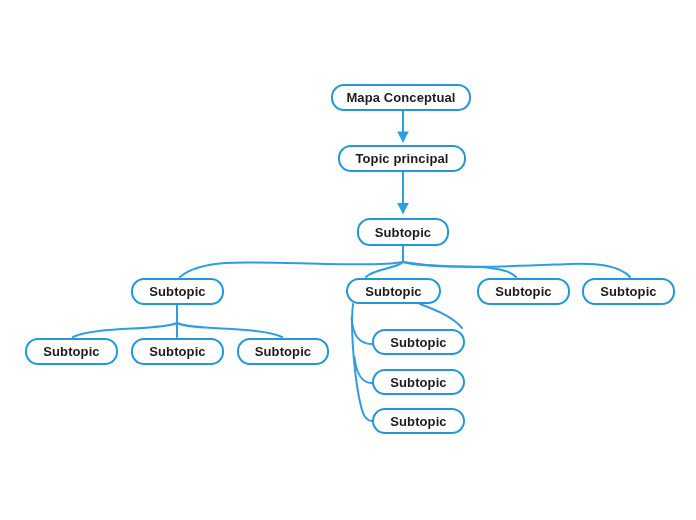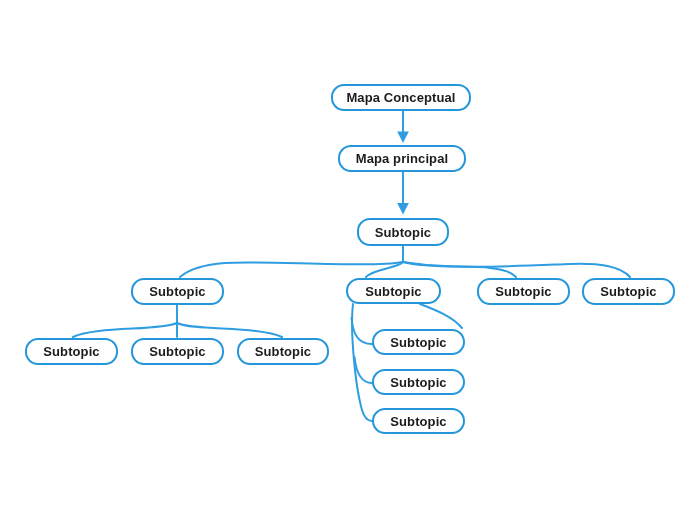--- a/index.html
+++ b/index.html
@@ -94,21 +94,21 @@
     <path d="M351.5 318 C353 334 358 344 372 344"></path>
     <path d="M354.5 357 C356 371 360 383 372 383"></path>
     <path d="M420 304 C436 310 453 317 462 328"></path>
   </svg>
 
   <div class="node n-root">
     <span class="node-label">Mapa Conceptual</span>
   </div>
 
   <div class="node n-topic">
-    <span class="node-label">Mapa principal</span>
+    <span class="node-label">Topic principal</span>
   </div>
 
   <div class="node n-sub3">
     <span class="node-label">Subtopic</span>
   </div>
 
   <div class="node n-c1">
     <span class="node-label">Subtopic</span>
   </div>
 

